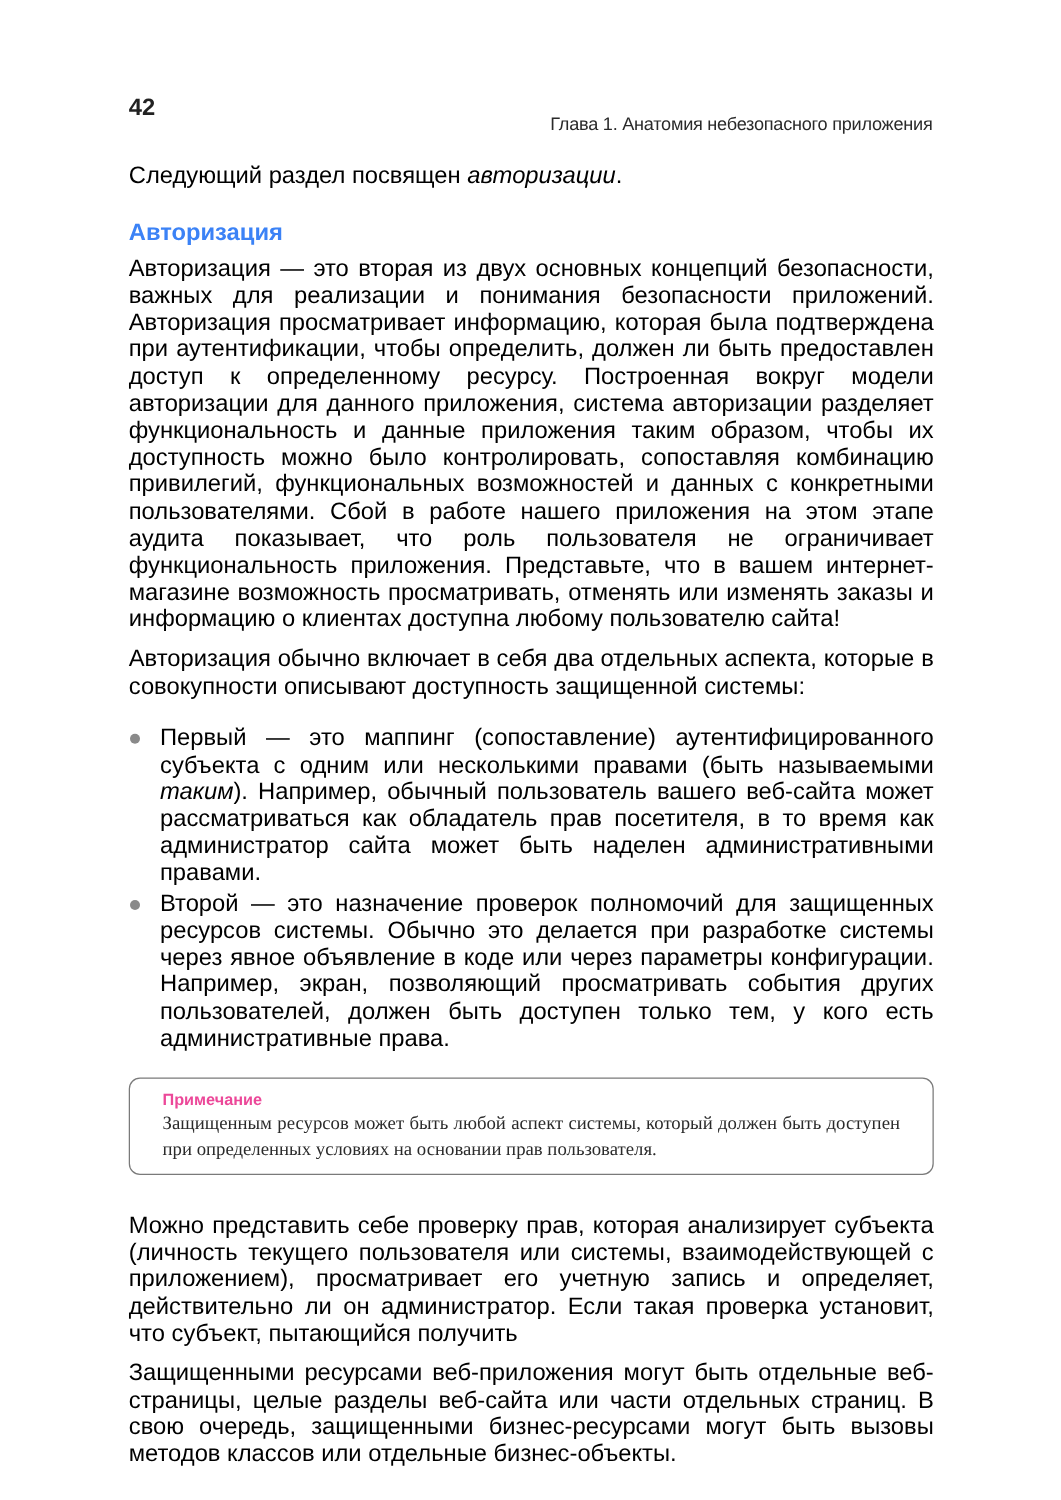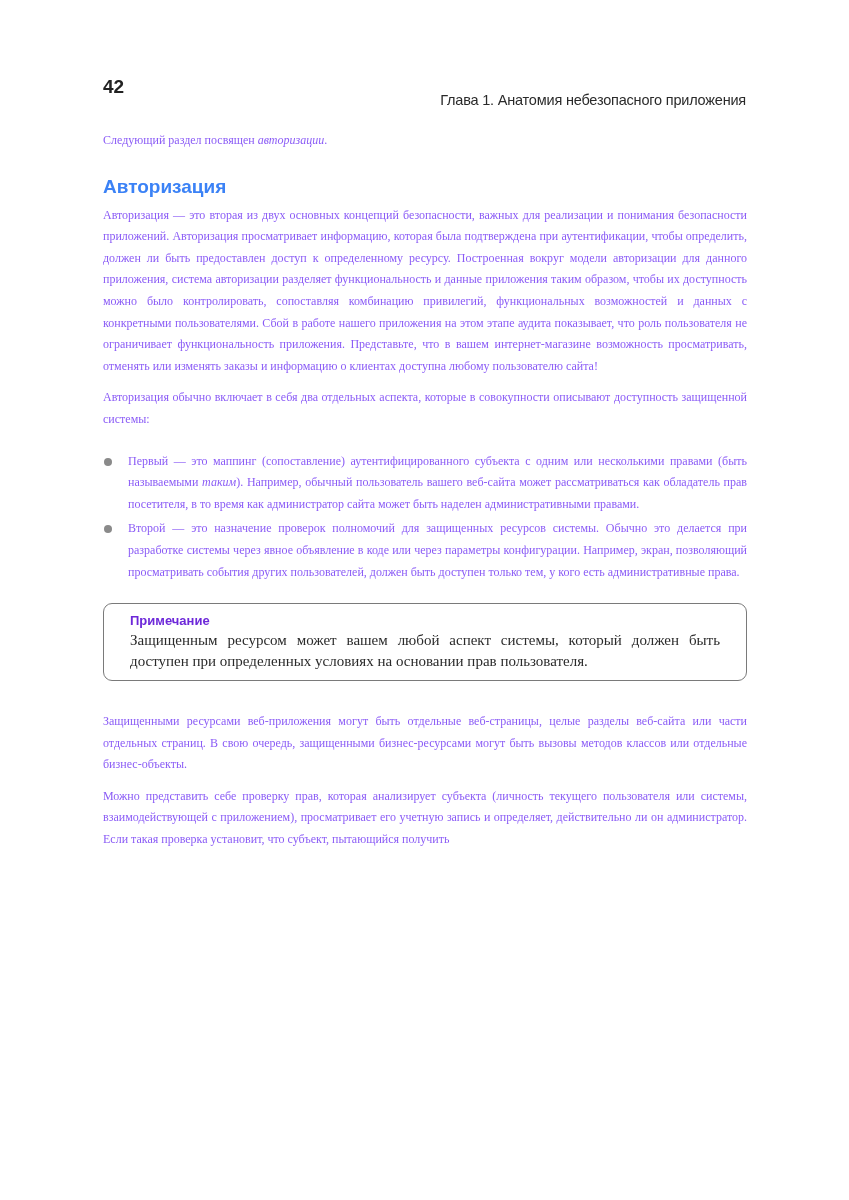--- a/index.html
+++ b/index.html
@@ -4,29 +4,29 @@
 <style>
   html, body { margin: 0; padding: 0; }
   body {
     width: 849px; height: 1200px; background: #ffffff; position: relative;
     color: #2a2a2a; overflow: hidden;
   }
   .header { position: absolute; top: 76px; left: 103px; right: 103px; height: 24px; text-align: right; }
   .page-num { position: absolute; left: 0; top: 0; font-family: "Liberation Sans", sans-serif; font-weight: bold; font-size: 19px; color: #222; }
   .running-head { position: absolute; right: 0; top: 16px; font-family: "Liberation Sans", sans-serif; font-size: 14.5px; color: #2a2a2a; letter-spacing: -0.2px; }
   .content { position: absolute; top: 130px; left: 103px; width: 644px; }
-  p, li { font-family: Liberation Serif, serif; font-size: 12px; line-height: 21.6px; margin: 0; text-align: justify; color: #8b5cf6; }
+  p, li { font-family: Liberation Sans, sans-serif; font-size: 19px; line-height: 21.6px; margin: 0; text-align: justify; color: #000000; }
   p { margin-bottom: 10px; }
   .intro { margin-bottom: 24px; }
   h2 { font-family: "Liberation Sans", sans-serif; font-weight: bold; font-size: 19px; margin: 0 0 7px 0; color: #3b82f6; }
   ul { list-style: none; margin: 0 0 20px 0; padding: 0; }
   li { position: relative; padding-left: 25px; margin-bottom: 3px; }
   .bullet { position: absolute; left: 1px; top: 7px; width: 8px; height: 8px; border-radius: 50%; background: #8a8a8a; }
   .note { border: 1.3px solid #7a7a7a; border-radius: 9px; padding: 9px 26px 9px 26px; margin: 0 0 30px 0; }
-  .note-title { font-family: "Liberation Sans", sans-serif; font-weight: bold; font-size: 13px; color: #6d28d9; margin-bottom: 2px; }
+  .note-title { font-family: "Liberation Sans", sans-serif; font-weight: bold; font-size: 13px; color: #ec4899; margin-bottom: 2px; }
   .note-text { font-family: "Liberation Serif", serif; font-size: 15px; line-height: 20.5px; color: #2b2b2b; margin: 0; }
   em { font-style: italic; }
 </style>
 </head>
 <body>
 
 <div class="header">
   <span class="page-num">42</span>
   <span class="running-head">Глава 1. Анатомия небезопасного приложения</span>
 </div>
@@ -45,18 +45,18 @@
       <span>Первый — это маппинг (сопоставление) аутентифицированного субъекта с одним или несколькими правами (быть называемыми </span><em>таким</em><span>). Например, обычный пользователь вашего веб-сайта может рассматриваться как обладатель прав посетителя, в то время как администратор сайта может быть наделен административными правами.</span>
     </li>
     <li>
       <span class="bullet"></span>
       <span>Второй — это назначение проверок полномочий для защищенных ресурсов системы. Обычно это делается при разработке системы через явное объявление в коде или через параметры конфигурации. Например, экран, позволяющий просматривать события других пользователей, должен быть доступен только тем, у кого есть административные права.</span>
     </li>
   </ul>
 
   <div class="note">
     <div class="note-title">Примечание</div>
-    <p class="note-text">Защищенным ресурсом может вашем любой аспект системы, который должен быть доступен при определенных условиях на основании прав пользователя.</p>
+    <p class="note-text">Защищенным ресурсов может быть любой аспект системы, который должен быть доступен при определенных условиях на основании прав пользователя.</p>
   </div>
 
+  <p>Можно представить себе проверку прав, которая анализирует субъекта (личность текущего пользователя или системы, взаимодействующей с приложением), просматривает его учетную запись и определяет, действительно ли он администратор. Если такая проверка установит, что субъект, пытающийся получить</p>
   <p>Защищенными ресурсами веб-приложения могут быть отдельные веб-страницы, целые разделы веб-сайта или части отдельных страниц. В свою очередь, защищенными бизнес-ресурсами могут быть вызовы методов классов или отдельные бизнес-объекты.</p>
-  <p>Можно представить себе проверку прав, которая анализирует субъекта (личность текущего пользователя или системы, взаимодействующей с приложением), просматривает его учетную запись и определяет, действительно ли он администратор. Если такая проверка установит, что субъект, пытающийся получить</p>
 </div>
 
 </body></html>

